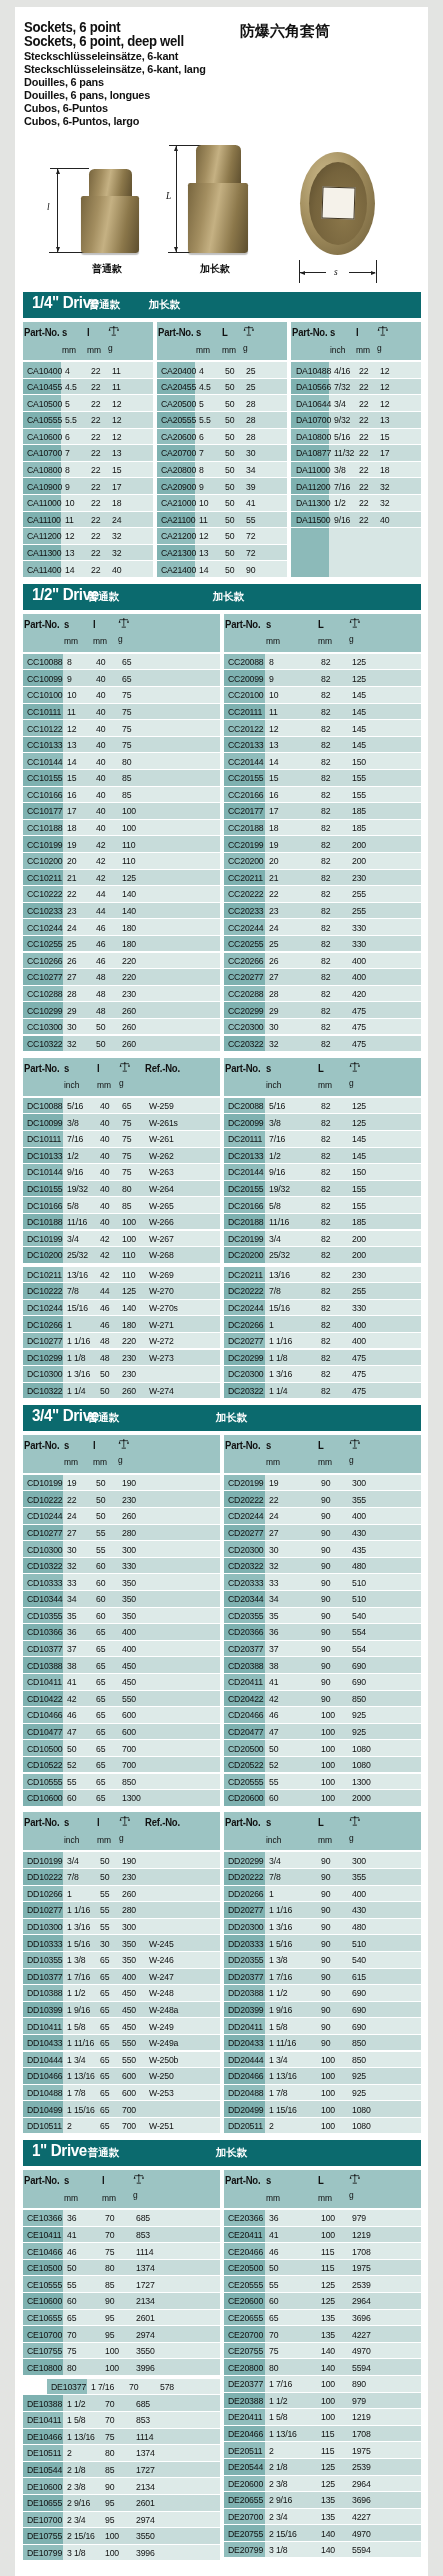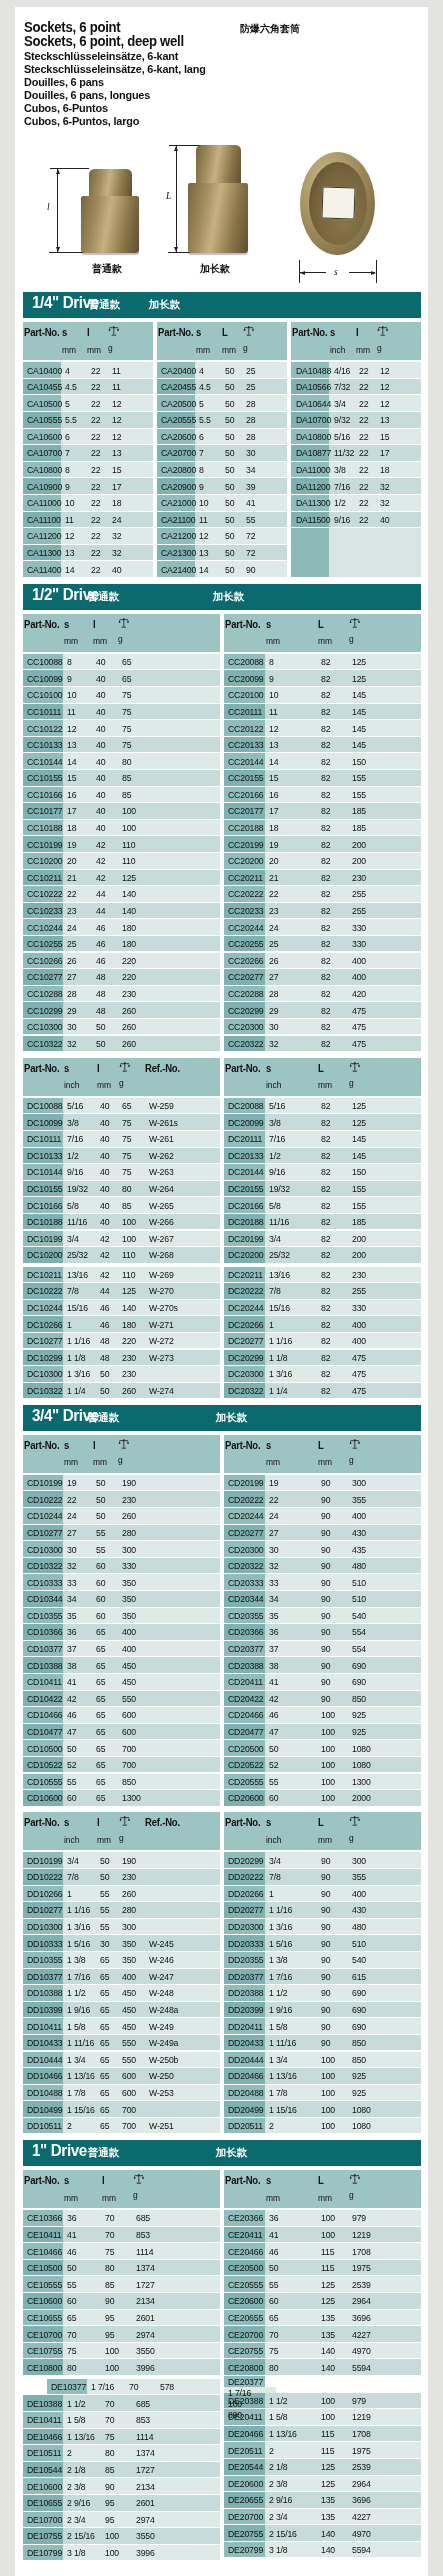--- a/index.html
+++ b/index.html
@@ -3,21 +3,21 @@
 <meta charset="utf-8">
 <style>
   html,body{margin:0;padding:0;background:#e3e4e2;font-family:"Liberation Sans",sans-serif;color:#111;}
   .page{width:413px;margin:6.6px auto 0 15px;background:#ffffff;padding:10px 0 22px 0;box-sizing:border-box;}
   .inner{padding:0 0 0 7.8px;width:406px;box-sizing:border-box;}
 
   
   .head-wrap{position:relative;margin:3.3px 0 5.5px 1.1px;min-height:111px;}
   .title-line{font-size:14px;font-weight:bold;line-height:1.04;letter-spacing:-0.3px;transform:scaleX(0.94);transform-origin:left top;}
   .subtitle-line{font-size:11.6px;font-weight:bold;line-height:1.13;letter-spacing:-0.2px;transform:scaleX(0.94);transform-origin:left top;}
-  .cn-title{position:absolute;left:216px;top:2.2px;font-size:10px;font-weight:bold;}
+  .cn-title{position:absolute;left:216px;top:2.2px;font-size:15px;font-weight:bold;}
 
   
   .figure{position:relative;height:148px;margin:1.1px 0 7.8px 1.1px;}
   .dimline{position:absolute;width:0.6px;background:#222;}
   .tick{position:absolute;height:0.6px;background:#222;}
   .arr{position:absolute;width:0;height:0;}
   .arr.up{border-left:2.2px solid transparent;border-right:2.2px solid transparent;border-bottom:5px solid #222;}
   .arr.down{border-left:2.2px solid transparent;border-right:2.2px solid transparent;border-top:5px solid #222;}
   .arr.left{border-top:2.2px solid transparent;border-bottom:2.2px solid transparent;border-right:5px solid #222;}
   .arr.right{border-top:2.2px solid transparent;border-bottom:2.2px solid transparent;border-left:5px solid #222;}
@@ -4050,21 +4050,21 @@
                     <span>80</span>
                   </div>
                   <div class="tcell c2">
                     <span>140</span>
                   </div>
                   <div class="tcell c3">
                     <span>5594</span>
                   </div>
                   <div class="tcell fill"></div>
                 </div>
-                <div class="trow" style="margin-top: 0; flex-direction: column;">
+                <div class="trow" style="margin-top: 0;">
                   <div class="tcell c0 pn">
                     <span>DE20377</span>
                   </div>
                   <div class="tcell c1">
                     <span>1 7/16</span>
                   </div>
                   <div class="tcell c2">
                     <span>100</span>
                   </div>
                   <div class="tcell c3">

